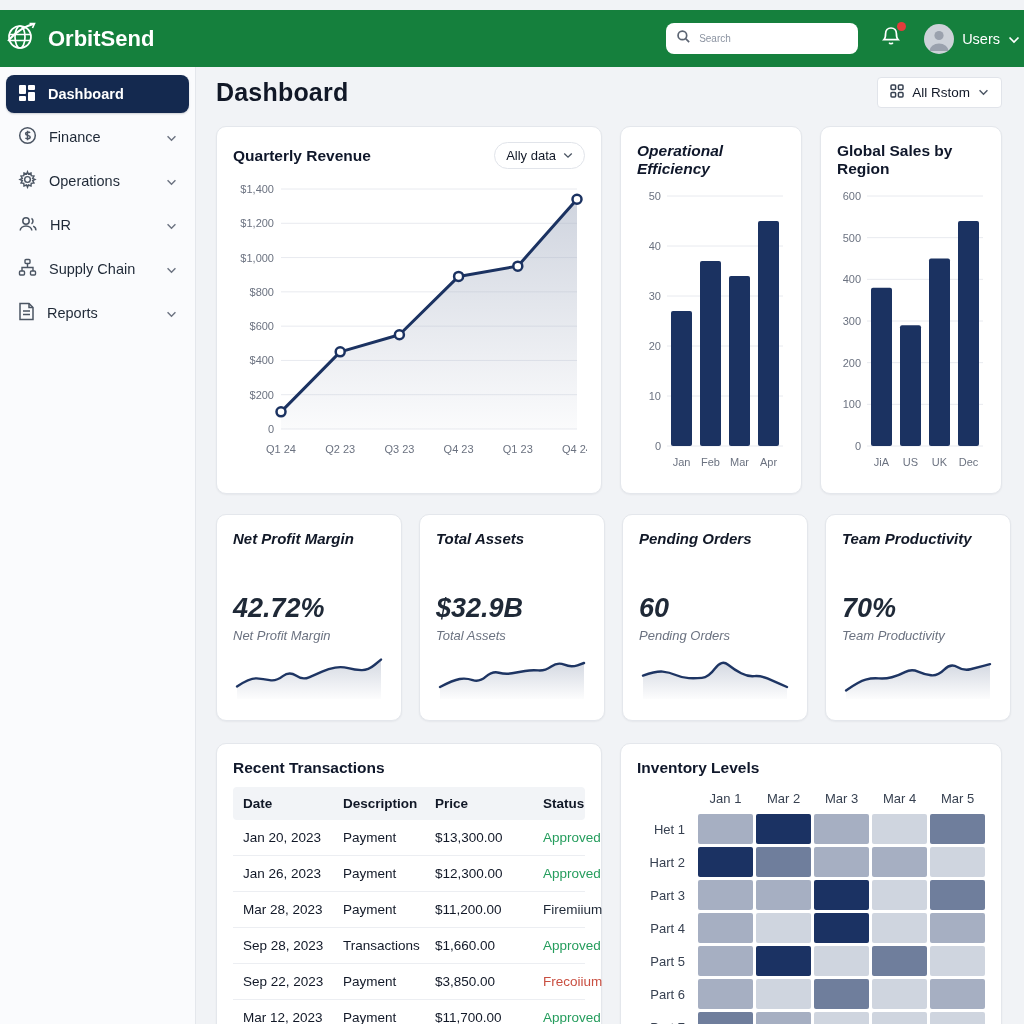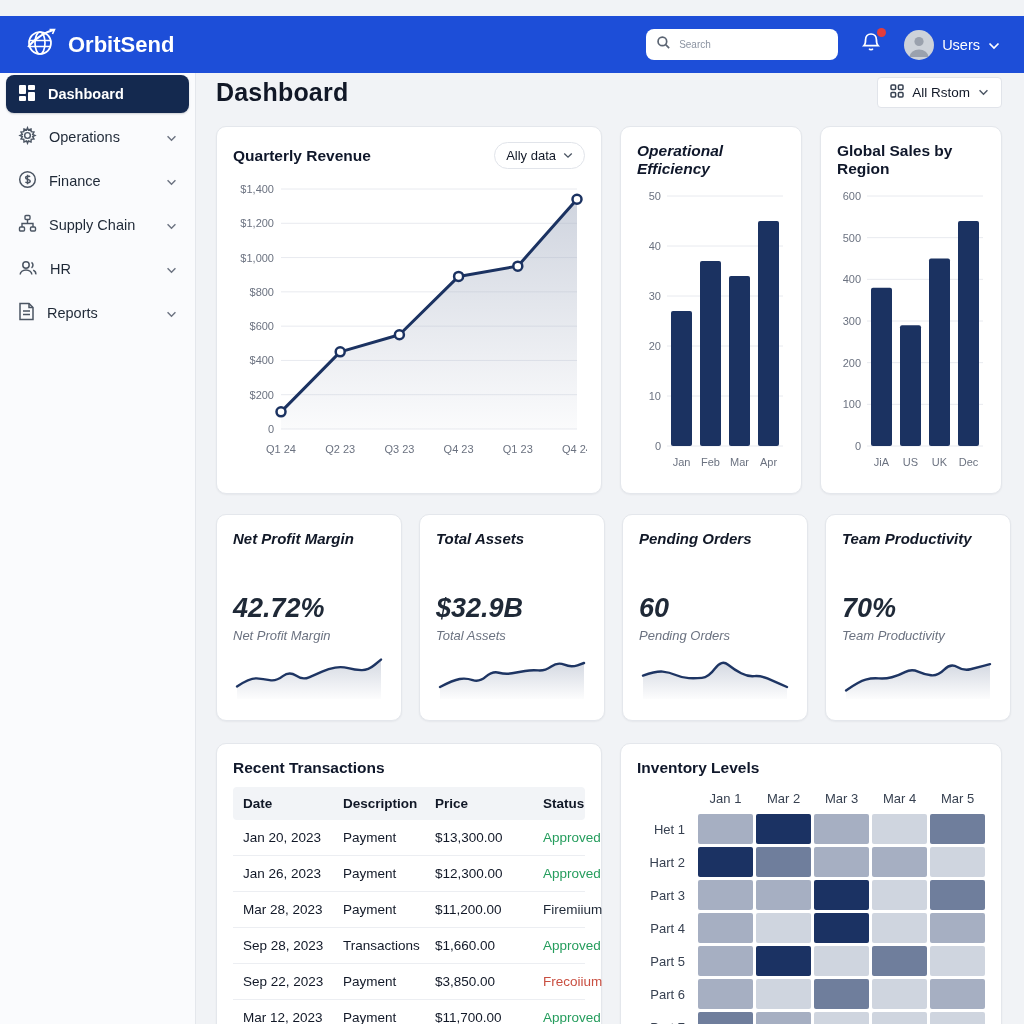--- a/index.html
+++ b/index.html
@@ -1,21 +1,21 @@
 <!DOCTYPE html>
 <html><head>
 <meta charset="utf-8">
 <style>
   * { margin:0; padding:0; box-sizing:border-box; }
   html,body { width:1024px; height:1024px; overflow:hidden; background:#f1f3f6;
     font-family:"Liberation Sans", sans-serif; color:#111827; }
 
   
-  .topbar { position:fixed; top:16px; left:0; width:1024px; height:57px; background:#1d4ed8;
-    display:flex; align-items:center; justify-content:space-between; padding:0 24px; z-index:10; }
+  .topbar { position:fixed; top:10px; left:0; width:1024px; height:57px; background:#15803d;
+    display:flex; align-items:center; justify-content:space-between; padding:0 4px; z-index:10; }
   .brand { display:flex; align-items:center; gap:10px; color:#fff; font-size:22px; font-weight:bold; }
   .hdr-right { display:flex; align-items:center; gap:22px; }
   .searchbox { display:flex; align-items:center; gap:8px; background:#fff; border-radius:8px;
     width:192px; height:31px; padding:0 10px; }
   .searchbox input { border:none; outline:none; font-size:10px; color:#374151; width:140px;
     font-family:"Liberation Sans", sans-serif; background:transparent; }
   .searchbox input::placeholder { color:#8b93a1; }
   .bellwrap { position:relative; cursor:pointer; }
   .bell-dot { position:absolute; top:-3px; right:-4px; width:9px; height:9px; border-radius:50%;
     background:#e23c3c; }
@@ -135,58 +135,58 @@
       <div class="side-item active">
         <span><svg width="18" height="18" viewBox="0 0 18 18" fill="#ffffff">
             <rect x="1" y="1" width="7" height="9" rx="1"></rect>
             <rect x="10" y="1" width="7" height="5" rx="1"></rect>
             <rect x="1" y="12" width="7" height="5" rx="1"></rect>
             <rect x="10" y="8" width="7" height="9" rx="1"></rect>
           </svg></span>
         <span>Dashboard</span>
       </div>
       <div class="side-item">
+        <span><svg width="19" height="19" viewBox="0 0 19 19" fill="none" stroke="#4b5563" stroke-width="1.5">
+            <circle cx="9.5" cy="9.5" r="7.8"></circle>
+            <path d="M12 6.8 c -.6 -.9 -4.4 -1.3 -4.4 .9 c 0 2.1 4.6 1.2 4.6 3.4 c 0 2.2 -4 1.9 -4.8 .8 M9.5 4.8 v 9.4"></path>
+          </svg></span>
+        <span>Finance</span>
+        <span class="chev"><svg width="11" height="7" viewBox="0 0 12 8" fill="none" stroke="#6b7280" stroke-width="1.6">
+            <path d="M1.5 1.5 L6 6 L10.5 1.5"></path>
+          </svg></span>
+      </div>
+      <div class="side-item">
         <span><svg width="19" height="19" viewBox="0 0 20 20" fill="none" stroke="#4b5563" stroke-width="1.5">
             <circle cx="10" cy="10" r="3"></circle>
             <path d="M10 1.8 L11 4.2 L13.7 3.2 L13.9 6 L16.8 6.3 L15.4 8.8 L17.9 10 L15.4 11.2 L16.8 13.7 L13.9 14 L13.7 16.8 L11 15.8 L10 18.2 L9 15.8 L6.3 16.8 L6.1 14 L3.2 13.7 L4.6 11.2 L2.1 10 L4.6 8.8 L3.2 6.3 L6.1 6 L6.3 3.2 L9 4.2 Z"></path>
           </svg></span>
         <span>Operations</span>
         <span class="chev"><svg width="11" height="7" viewBox="0 0 12 8" fill="none" stroke="#6b7280" stroke-width="1.6">
             <path d="M1.5 1.5 L6 6 L10.5 1.5"></path>
           </svg></span>
       </div>
       <div class="side-item">
-        <span><svg width="19" height="19" viewBox="0 0 19 19" fill="none" stroke="#4b5563" stroke-width="1.5">
-            <circle cx="9.5" cy="9.5" r="7.8"></circle>
-            <path d="M12 6.8 c -.6 -.9 -4.4 -1.3 -4.4 .9 c 0 2.1 4.6 1.2 4.6 3.4 c 0 2.2 -4 1.9 -4.8 .8 M9.5 4.8 v 9.4"></path>
-          </svg></span>
-        <span>Finance</span>
+        <span><svg width="20" height="18" viewBox="0 0 20 18" fill="none" stroke="#4b5563" stroke-width="1.5">
+            <circle cx="8" cy="6" r="3.2"></circle>
+            <path d="M2.2 15.5 a5.8 4.6 0 0 1 11.6 0"></path>
+            <path d="M13.5 3.4 a3.2 3.2 0 0 1 0 5.4 M15.2 11.2 a5.6 4.4 0 0 1 2.6 4.2"></path>
+          </svg></span>
+        <span>HR</span>
         <span class="chev"><svg width="11" height="7" viewBox="0 0 12 8" fill="none" stroke="#6b7280" stroke-width="1.6">
             <path d="M1.5 1.5 L6 6 L10.5 1.5"></path>
           </svg></span>
       </div>
       <div class="side-item">
         <span><svg width="19" height="19" viewBox="0 0 19 19" fill="none" stroke="#4b5563" stroke-width="1.4">
             <rect x="7" y="1.5" width="5" height="4" rx="1"></rect>
             <rect x="1.5" y="13" width="5" height="4" rx="1"></rect>
             <rect x="12.5" y="13" width="5" height="4" rx="1"></rect>
             <path d="M9.5 5.5 V 9.5 M9.5 9.5 H 4 V 13 M9.5 9.5 H 15 V 13"></path>
           </svg></span>
         <span>Supply Chain</span>
-        <span class="chev"><svg width="11" height="7" viewBox="0 0 12 8" fill="none" stroke="#6b7280" stroke-width="1.6">
-            <path d="M1.5 1.5 L6 6 L10.5 1.5"></path>
-          </svg></span>
-      </div>
-      <div class="side-item">
-        <span><svg width="20" height="18" viewBox="0 0 20 18" fill="none" stroke="#4b5563" stroke-width="1.5">
-            <circle cx="8" cy="6" r="3.2"></circle>
-            <path d="M2.2 15.5 a5.8 4.6 0 0 1 11.6 0"></path>
-            <path d="M13.5 3.4 a3.2 3.2 0 0 1 0 5.4 M15.2 11.2 a5.6 4.4 0 0 1 2.6 4.2"></path>
-          </svg></span>
-        <span>HR</span>
         <span class="chev"><svg width="11" height="7" viewBox="0 0 12 8" fill="none" stroke="#6b7280" stroke-width="1.6">
             <path d="M1.5 1.5 L6 6 L10.5 1.5"></path>
           </svg></span>
       </div>
       <div class="side-item">
         <span><svg width="17" height="19" viewBox="0 0 17 19" fill="none" stroke="#4b5563" stroke-width="1.5">
             <path d="M2 1.5 h 9 l 4 4 v 12 h -13 Z"></path>
             <path d="M11 1.5 v 4 h 4 M5 9 h 7 M5 12.5 h 7"></path>
           </svg></span>
         <span>Reports</span>

